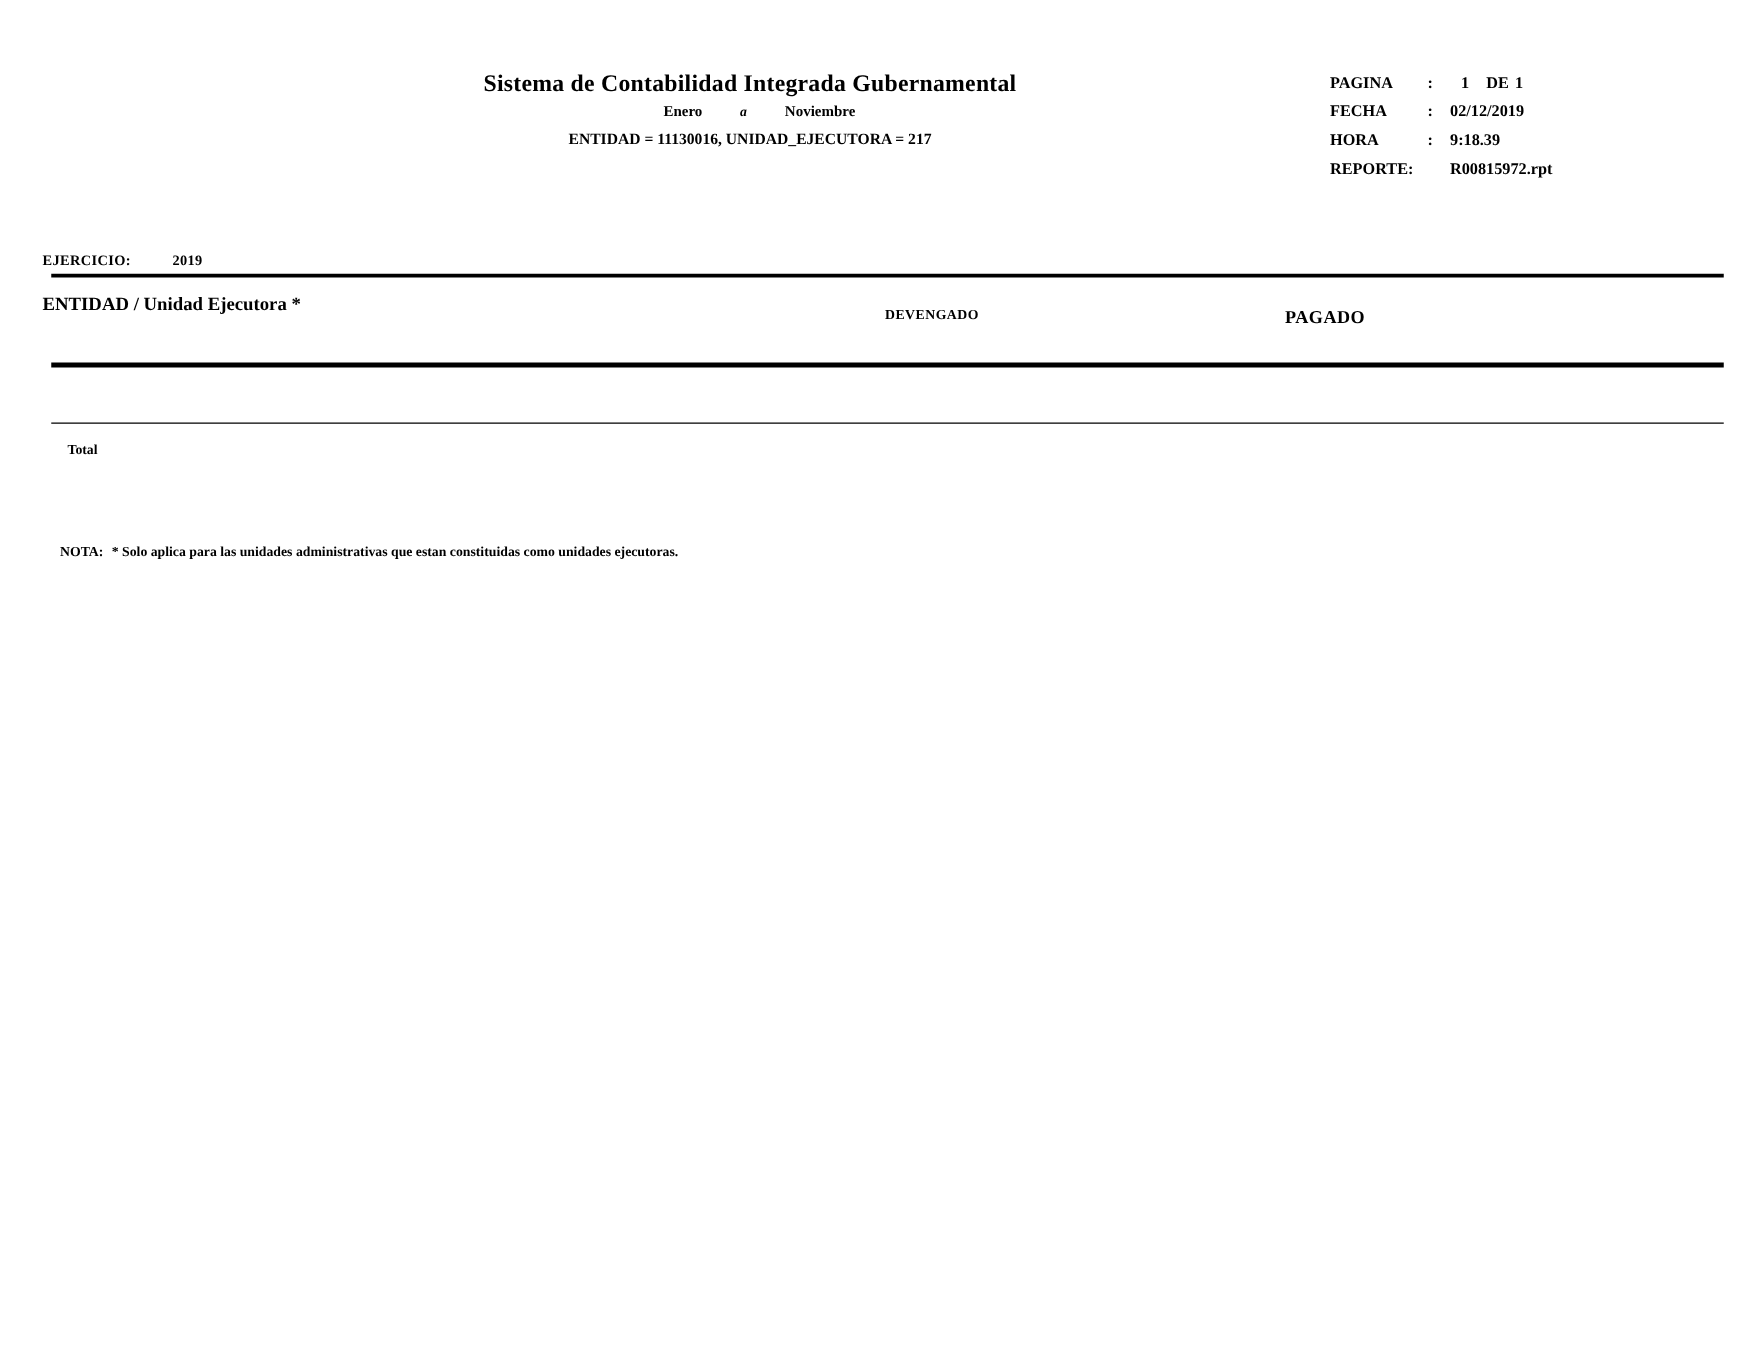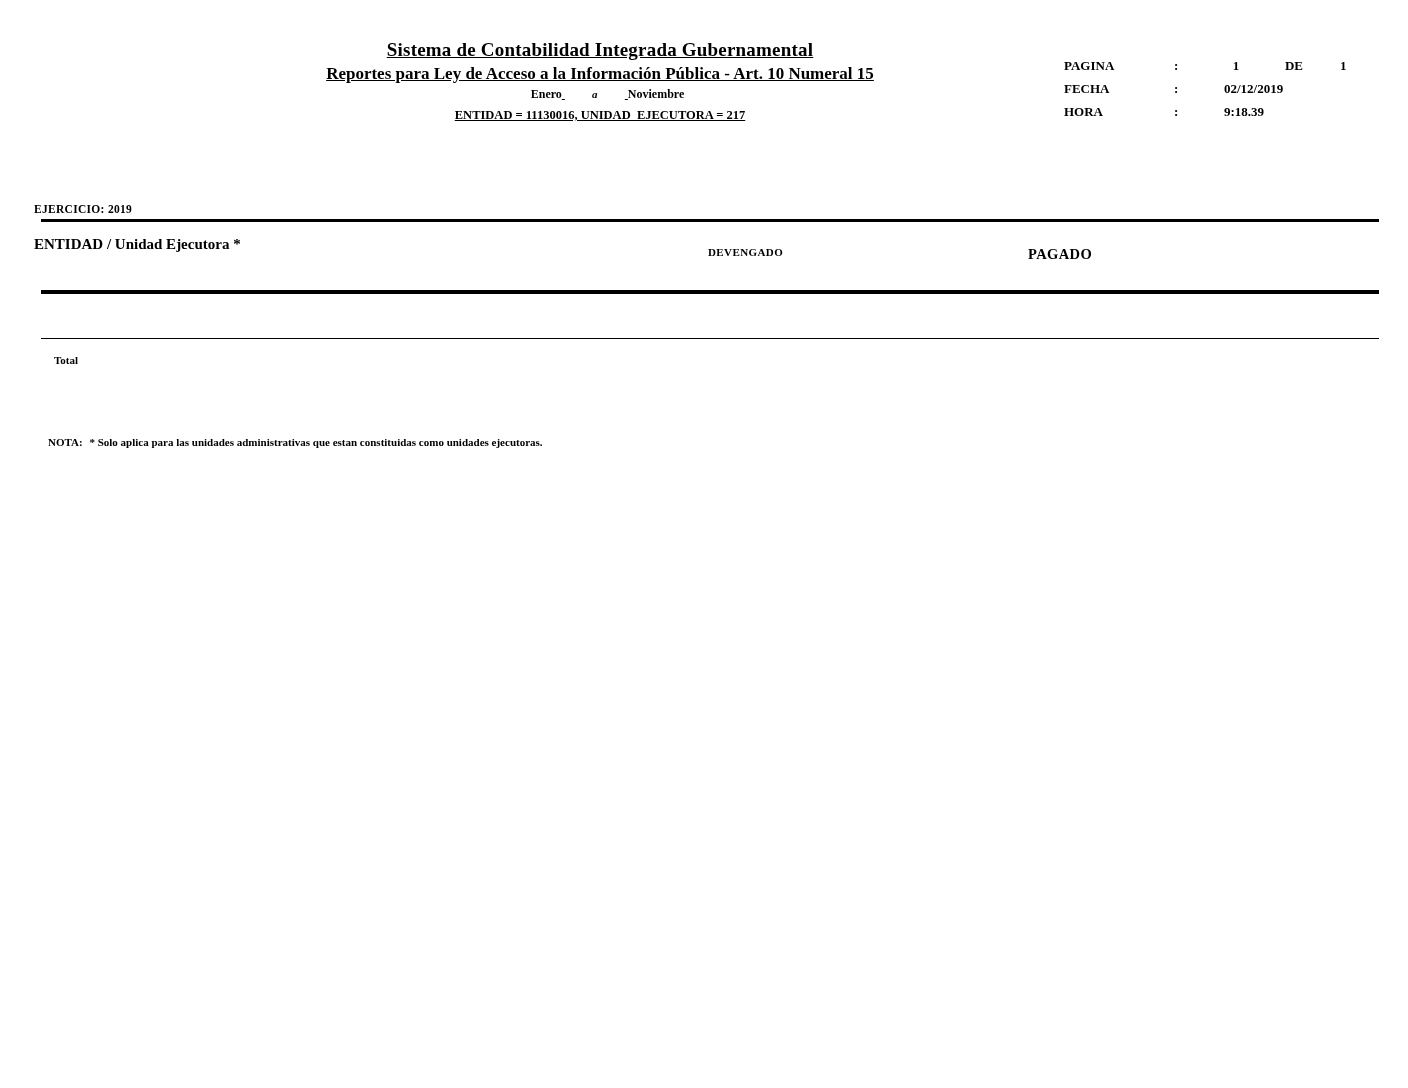--- a/index.html
+++ b/index.html
@@ -18,25 +18,24 @@
 
   .page {
     position: relative;
     width: 1408px;
     height: 1088px;
   }
 
   
   .header-block {
     position: absolute;
-    top: 38px;
+    top: 56px;
     left: 0;
     width: 1200px;
     text-align: center;
-    text-decoration: underline;
   }
   .title-1 {
     font-size: 19px;
     font-weight: bold;
     line-height: 24px;
     letter-spacing: 0.2px;
   }
   .title-2 {
     font-size: 13px;
     font-weight: bold;
@@ -87,21 +86,20 @@
     right: 44px;
     width: 300px;
     font-size: 13px;
     font-weight: bold;
     line-height: 23px;
   }
   .meta-row {
     display: flex;
     align-items: center;
     white-space: nowrap;
-    gap: 32px;
   }
   .meta-label {
     width: 78px;
     text-align: left;
   }
   .meta-colon {
     width: 18px;
     text-align: left;
   }
   .meta-value {
@@ -131,20 +129,21 @@
     left: 34px;
     font-size: 11.5px;
     font-weight: bold;
     letter-spacing: 0.3px;
   }
   .ejercicio .lbl {
     display: inline-block;
   }
   .ejercicio .val {
     display: inline-block;
+    margin-left: 30px;
   }
 
   
   .rule {
     position: absolute;
     left: 41px;
     width: 1338px;
     background: #000;
   }
   .rule.r1 { top: 219px; height: 3px; }
@@ -205,21 +204,20 @@
     margin-right: 4px;
   }
 </style>
 </head>
 <body>
 
 <div class="page">
 
   <div class="header-block">
     <div class="title-1">Sistema de Contabilidad Integrada Gubernamental</div>
-    <div class="title-3">Reportes para Ley de Acceso a la Información Pública - Art. 10 Numeral 15</div>
     <div class="period-row">
       <span class="mes">Enero</span>
       <span class="sep">a</span>
       <span class="mes">Noviembre</span>
     </div>
     <div class="title-6">ENTIDAD = 11130016, UNIDAD_EJECUTORA = 217</div>
   </div>
 
   <div class="meta">
     <div class="meta-row">
@@ -232,20 +230,24 @@
     <div class="meta-row">
       <span class="meta-label">FECHA</span>
       <span class="meta-colon">:</span>
       <span class="meta-value">02/12/2019</span>
     </div>
     <div class="meta-row">
       <span class="meta-label">HORA</span>
       <span class="meta-colon">:</span>
       <span class="meta-value">9:18.39</span>
     </div>
+    <div class="meta-row report">
+      <span class="meta-label">REPORTE:</span>
+      <span class="meta-value">R00815972.rpt</span>
+    </div>
   </div>
 
   <div class="ejercicio">
     <span class="lbl">EJERCICIO:</span>
     <span class="val">2019</span>
   </div>
 
   <div class="rule r1"></div>
   <div class="rule r2"></div>
   <div class="rule r3"></div>

